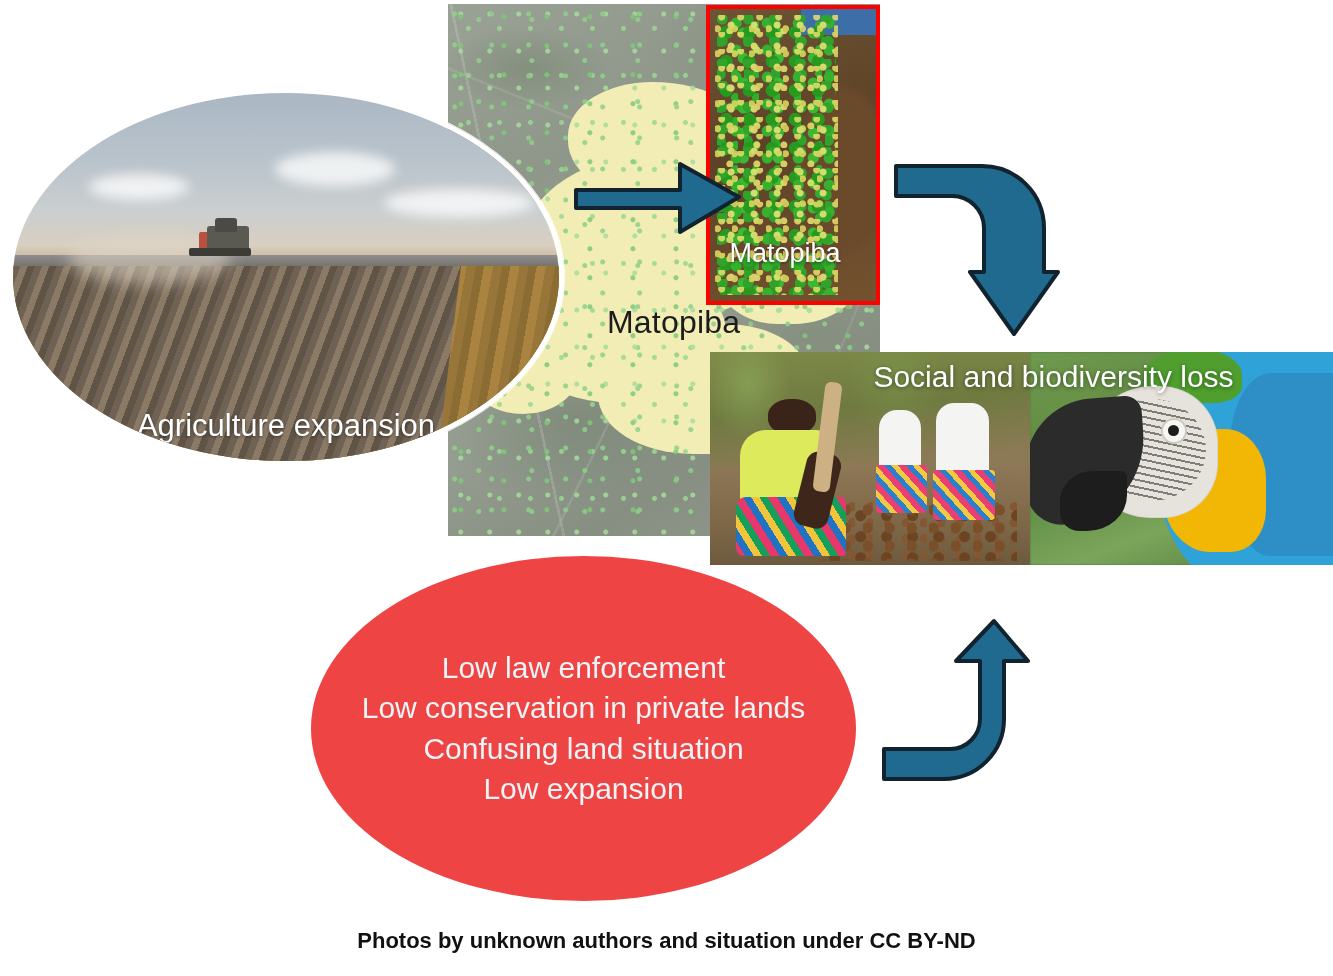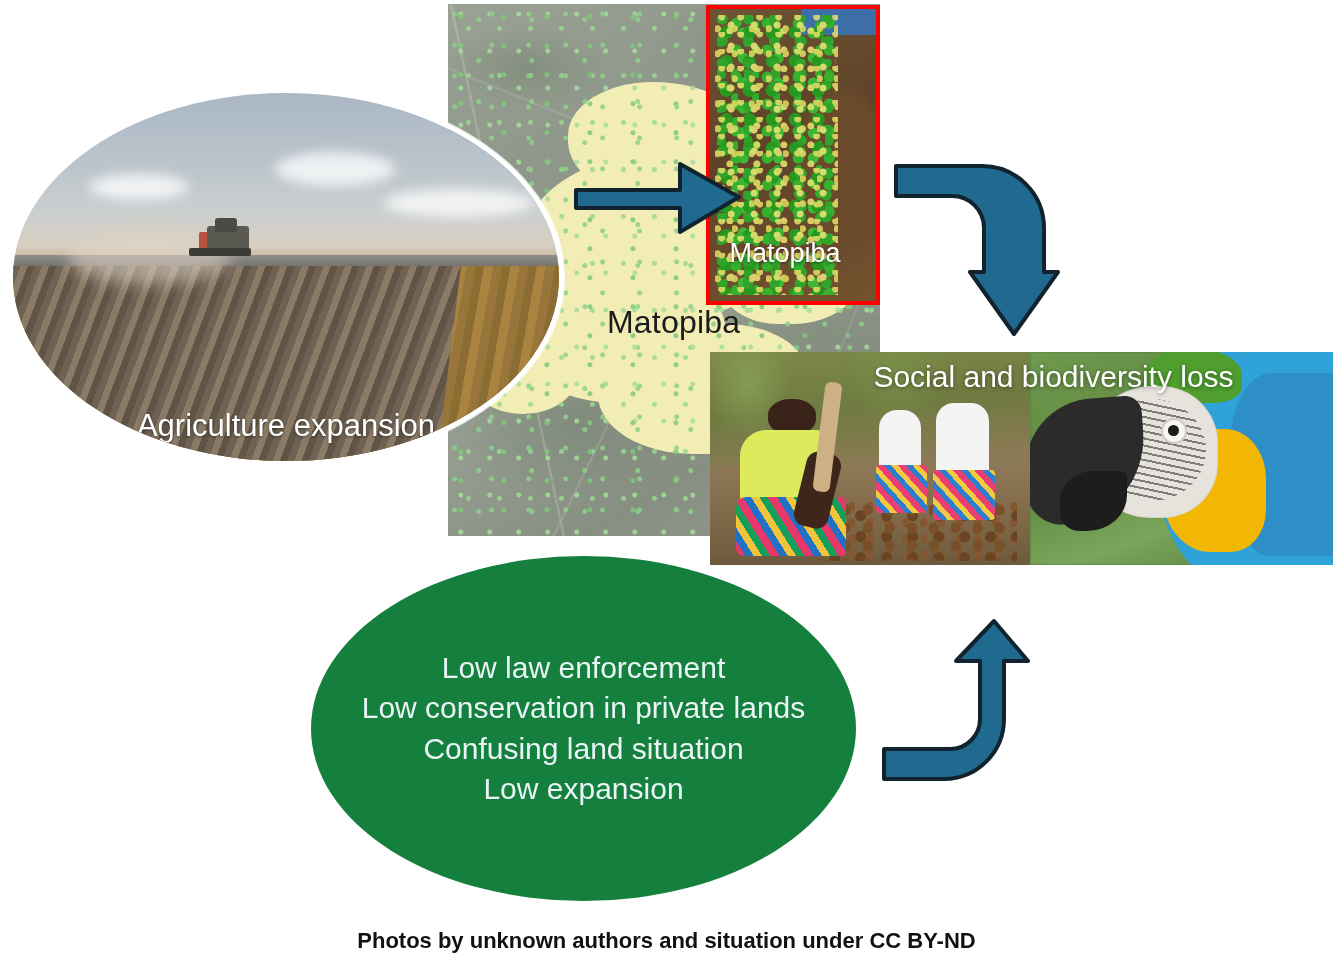--- a/index.html
+++ b/index.html
@@ -141,21 +141,21 @@
     box-shadow:0 0 0 2px #cfcabf;}
   .pm-eye:after{content:"";position:absolute;left:5px;top:5px;width:11px;height:11px;background:#1c1c1a;border-radius:50%;}
   .pm-beak{position:absolute;left:-2%;top:22%;width:40%;height:58%;background:#2b2b2b;
     border-radius:60% 14% 72% 30%;transform:rotate(-4deg);}
   .pm-beak2{position:absolute;left:10%;top:56%;width:22%;height:28%;background:#1d1d1d;border-radius:50% 10% 60% 30%;}
   .photos-label{position:absolute;left:710px;top:360px;width:623px;text-align:center;color:#fff;font-size:30px;
                 text-shadow:0 1px 4px rgba(0,0,0,.45);pointer-events:none;margin-left:32px;}
 
   
   .driver-ellipse{position:absolute;left:311px;top:556px;width:545px;height:345px;border-radius:50%;
-    background:#15803d;display:flex;align-items:center;justify-content:center;}
+    background:#ef4444;display:flex;align-items:center;justify-content:center;}
   .driver-lines{text-align:center;color:#eaf4f7;font-size:30px;line-height:1.35;}
 
   
   .arrow{position:absolute;}
   .caption{position:absolute;left:0;right:0;top:928px;text-align:center;font-size:22px;color:#111;font-weight:bold;}
 </style>
 </head>
 <body>
 
 <div class="stage">

